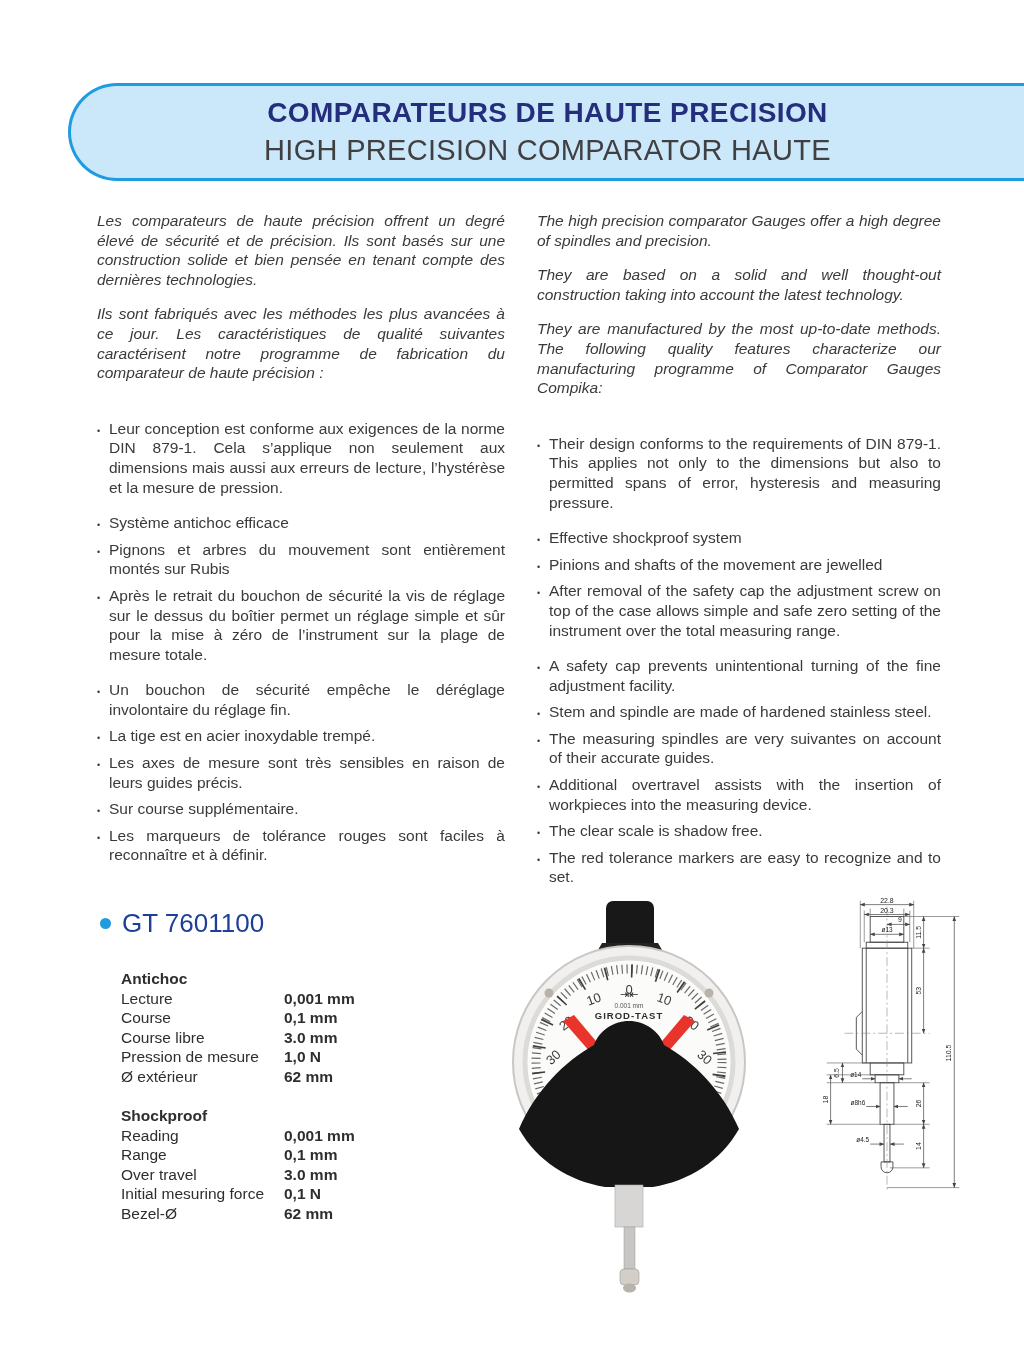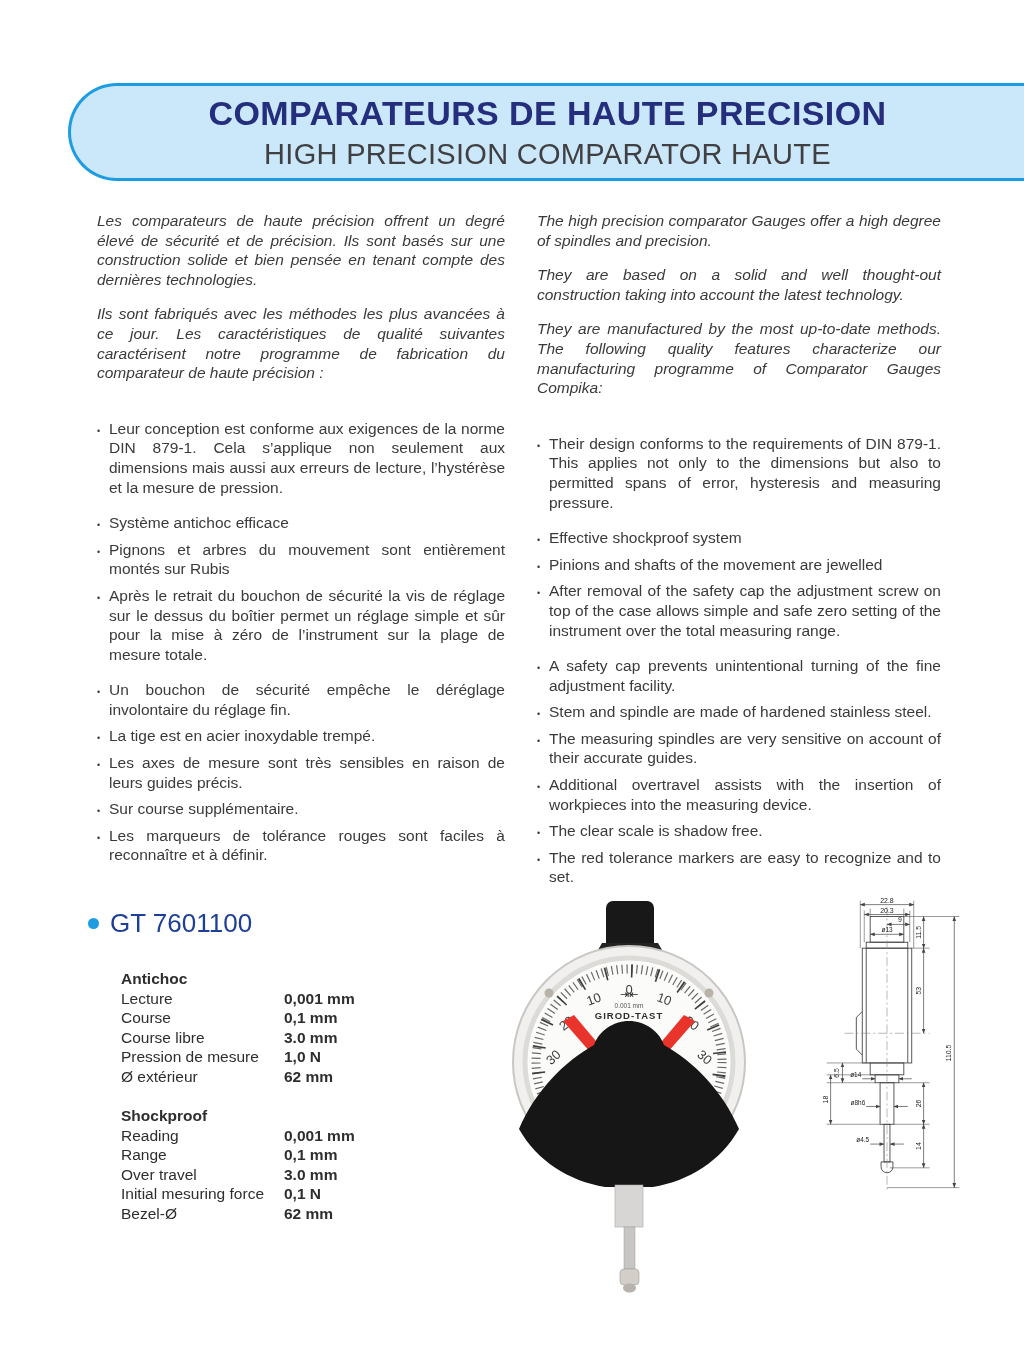--- a/index.html
+++ b/index.html
@@ -8,33 +8,33 @@
     font-family:"Liberation Sans","DejaVu Sans",sans-serif;color:#3a3a3c;overflow:hidden;
   }
   
   .banner{
     position:absolute;left:68px;top:83px;width:953px;height:92px;
     background:#cbe7fa;border:3px solid #1e9ce2;border-right:none;
     border-radius:51px 0 0 51px;
     display:flex;flex-direction:column;align-items:center;justify-content:center;
     padding-right:60px;box-sizing:content-box;
   }
-  .title-fr{font-size:34px;font-weight:bold;color:#252e7d;letter-spacing:.4px;}
+  .title-fr{font-size:28px;font-weight:bold;color:#252e7d;letter-spacing:.4px;}
   .title-en{font-size:29px;color:#403f41;margin-top:5px;letter-spacing:.3px;}
   
   .col{position:absolute;top:211px;font-size:15.5px;line-height:19.6px;text-align:justify;}
   .col-fr{left:97px;width:408px;}
   .col-en{left:537px;width:404px;}
   .col p{margin:0 0 15px 0;font-style:italic;}
   .col ul{list-style:none;margin:36px 0 0 0;padding:0;}
   .col li{position:relative;padding-left:12px;margin-bottom:7px;}
   .col li::before{content:"•";position:absolute;left:0;top:3px;font-size:9px;}
   .col li:nth-child(1),.col li:nth-child(4){margin-bottom:16px;}
   
-  .product-header{position:absolute;left:88px;top:908px;display:flex;align-items:center;}
+  .product-header{position:absolute;left:100px;top:908px;display:flex;align-items:center;}
   .product-dot{width:11px;height:11px;border-radius:50%;background:#1e9ce2;margin-right:11px;}
   .product-code{font-size:26px;color:#1d3f97;}
   .specs{position:absolute;left:121px;top:969px;width:300px;font-size:15.5px;line-height:19.5px;color:#2e2e2e;}
   .spec-table{margin-bottom:20px;}
   .spec-title{font-weight:bold;}
   .spec-row{display:flex;}
   .spec-label{width:163px;}
   .spec-value{font-weight:bold;}
   
   .gauge-photo{position:absolute;left:487px;top:893px;width:290px;height:425px;}
@@ -71,21 +71,21 @@
   <p>The high precision comparator Gauges offer a high degree of spindles and precision.</p>
   <p>They are based on a solid and well thought-out construction taking into account the latest technology.</p>
   <p>They are manufactured by the most up-to-date methods. The following quality features characterize our manufacturing programme of Comparator Gauges Compika:</p>
   <ul>
     <li>Their design conforms to the requirements of DIN 879-1. This applies not only to the dimensions but also to permitted spans of error, hysteresis and measuring pressure.</li>
     <li>Effective shockproof system</li>
     <li>Pinions and shafts of the movement are jewelled</li>
     <li>After removal of the safety cap the adjustment screw on top of the case allows simple and safe zero setting of the instrument over the total measuring range.</li>
     <li>A safety cap prevents unintentional turning of the fine adjustment facility.</li>
     <li>Stem and spindle are made of hardened stainless steel.</li>
-    <li>The measuring spindles are very sensitive on account of their accurate guides.</li>
+    <li>The measuring spindles are very suivantes on account of their accurate guides.</li>
     <li>Additional overtravel assists with the insertion of workpieces into the measuring device.</li>
     <li>The clear scale is shadow free.</li>
     <li>The red tolerance markers are easy to recognize and to set.</li>
   </ul>
 </div>
 
 <div class="product-header">
   <span class="product-dot"></span>
   <span class="product-code">GT 7601100</span>
 </div>

